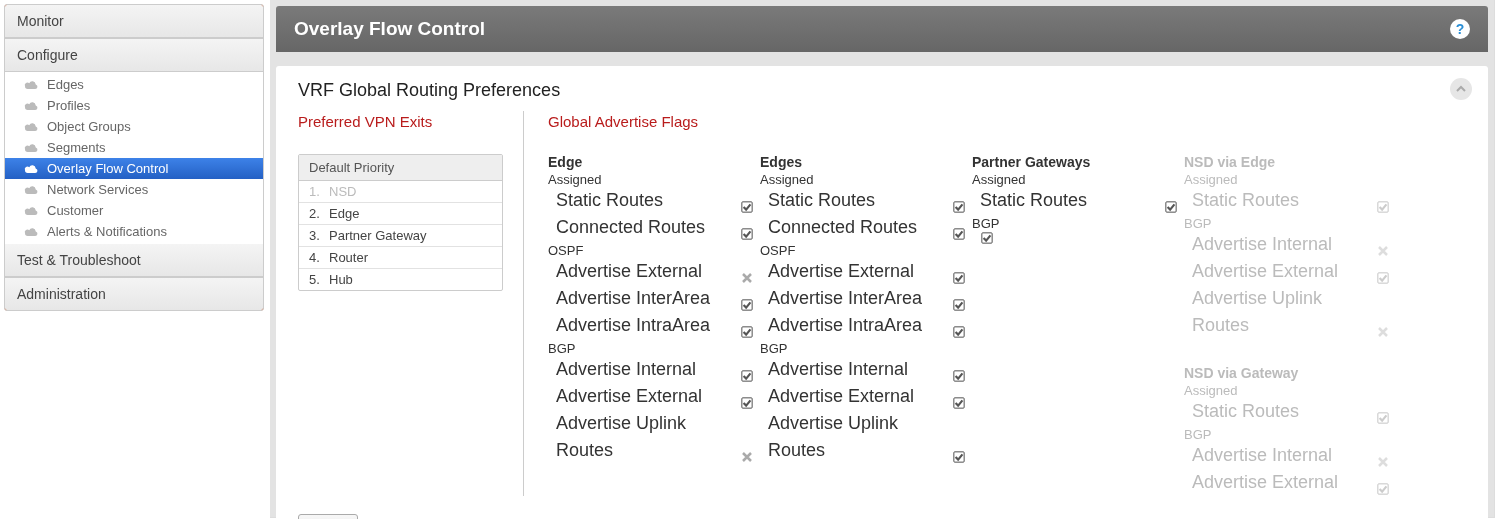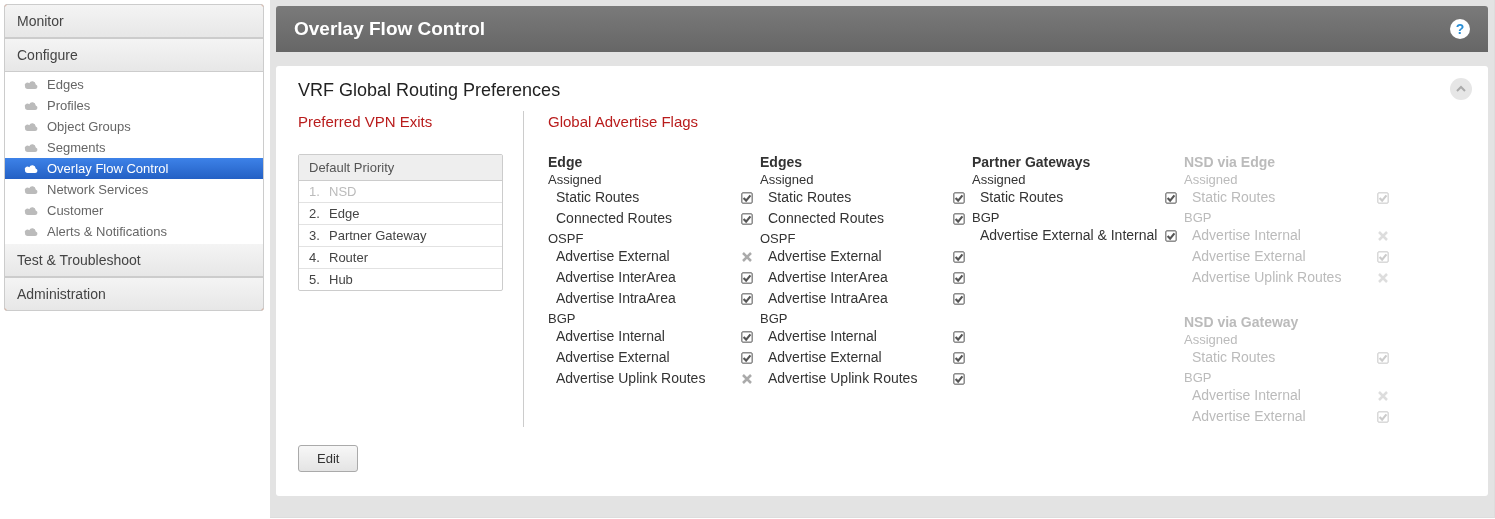--- a/index.html
+++ b/index.html
@@ -172,23 +172,23 @@
   }
   .flag-col.faded h4 { color: #bbb; }
   .flag-group-label {
     font-size: 13px;
     margin-top: 2px;
     color: inherit;
   }
   .flag-row {
     display: flex;
     justify-content: space-between;
-    align-items: center;
+    align-items: flex-end;
     padding-left: 8px;
-    font-size: 14px;
+    font-size: 18px;
     line-height: 1.5;
   }
   .flag-row .fname { color: inherit; }
   .flag-check, .flag-x {
     width: 14px; height: 14px;
     display: inline-flex;
     align-items: center;
     justify-content: center;
     margin-right: 4px;
   }
@@ -478,21 +478,20 @@
                 <span class="fname">Static Routes</span>
                 <span class="flag-check">
                   <svg viewBox="0 0 14 14">
                     <rect x="1" y="1" width="12" height="12" rx="1" fill="none" stroke="currentColor" stroke-width="1"></rect>
                     <path d="M3 7l3 3 5-6" fill="none"></path>
                   </svg>
                 </span>
               </div>
               <div class="flag-group-label">BGP</div>
               <div class="flag-row">
-                <span class="fname">Advertise External &amp; Internal</span>
                 <span class="flag-check">
                   <svg viewBox="0 0 14 14">
                     <rect x="1" y="1" width="12" height="12" rx="1" fill="none" stroke="currentColor" stroke-width="1"></rect>
                     <path d="M3 7l3 3 5-6" fill="none"></path>
                   </svg>
                 </span>
               </div>
             </div>
             <div class="flag-col faded">
               <h4>NSD via Edge</h4>

